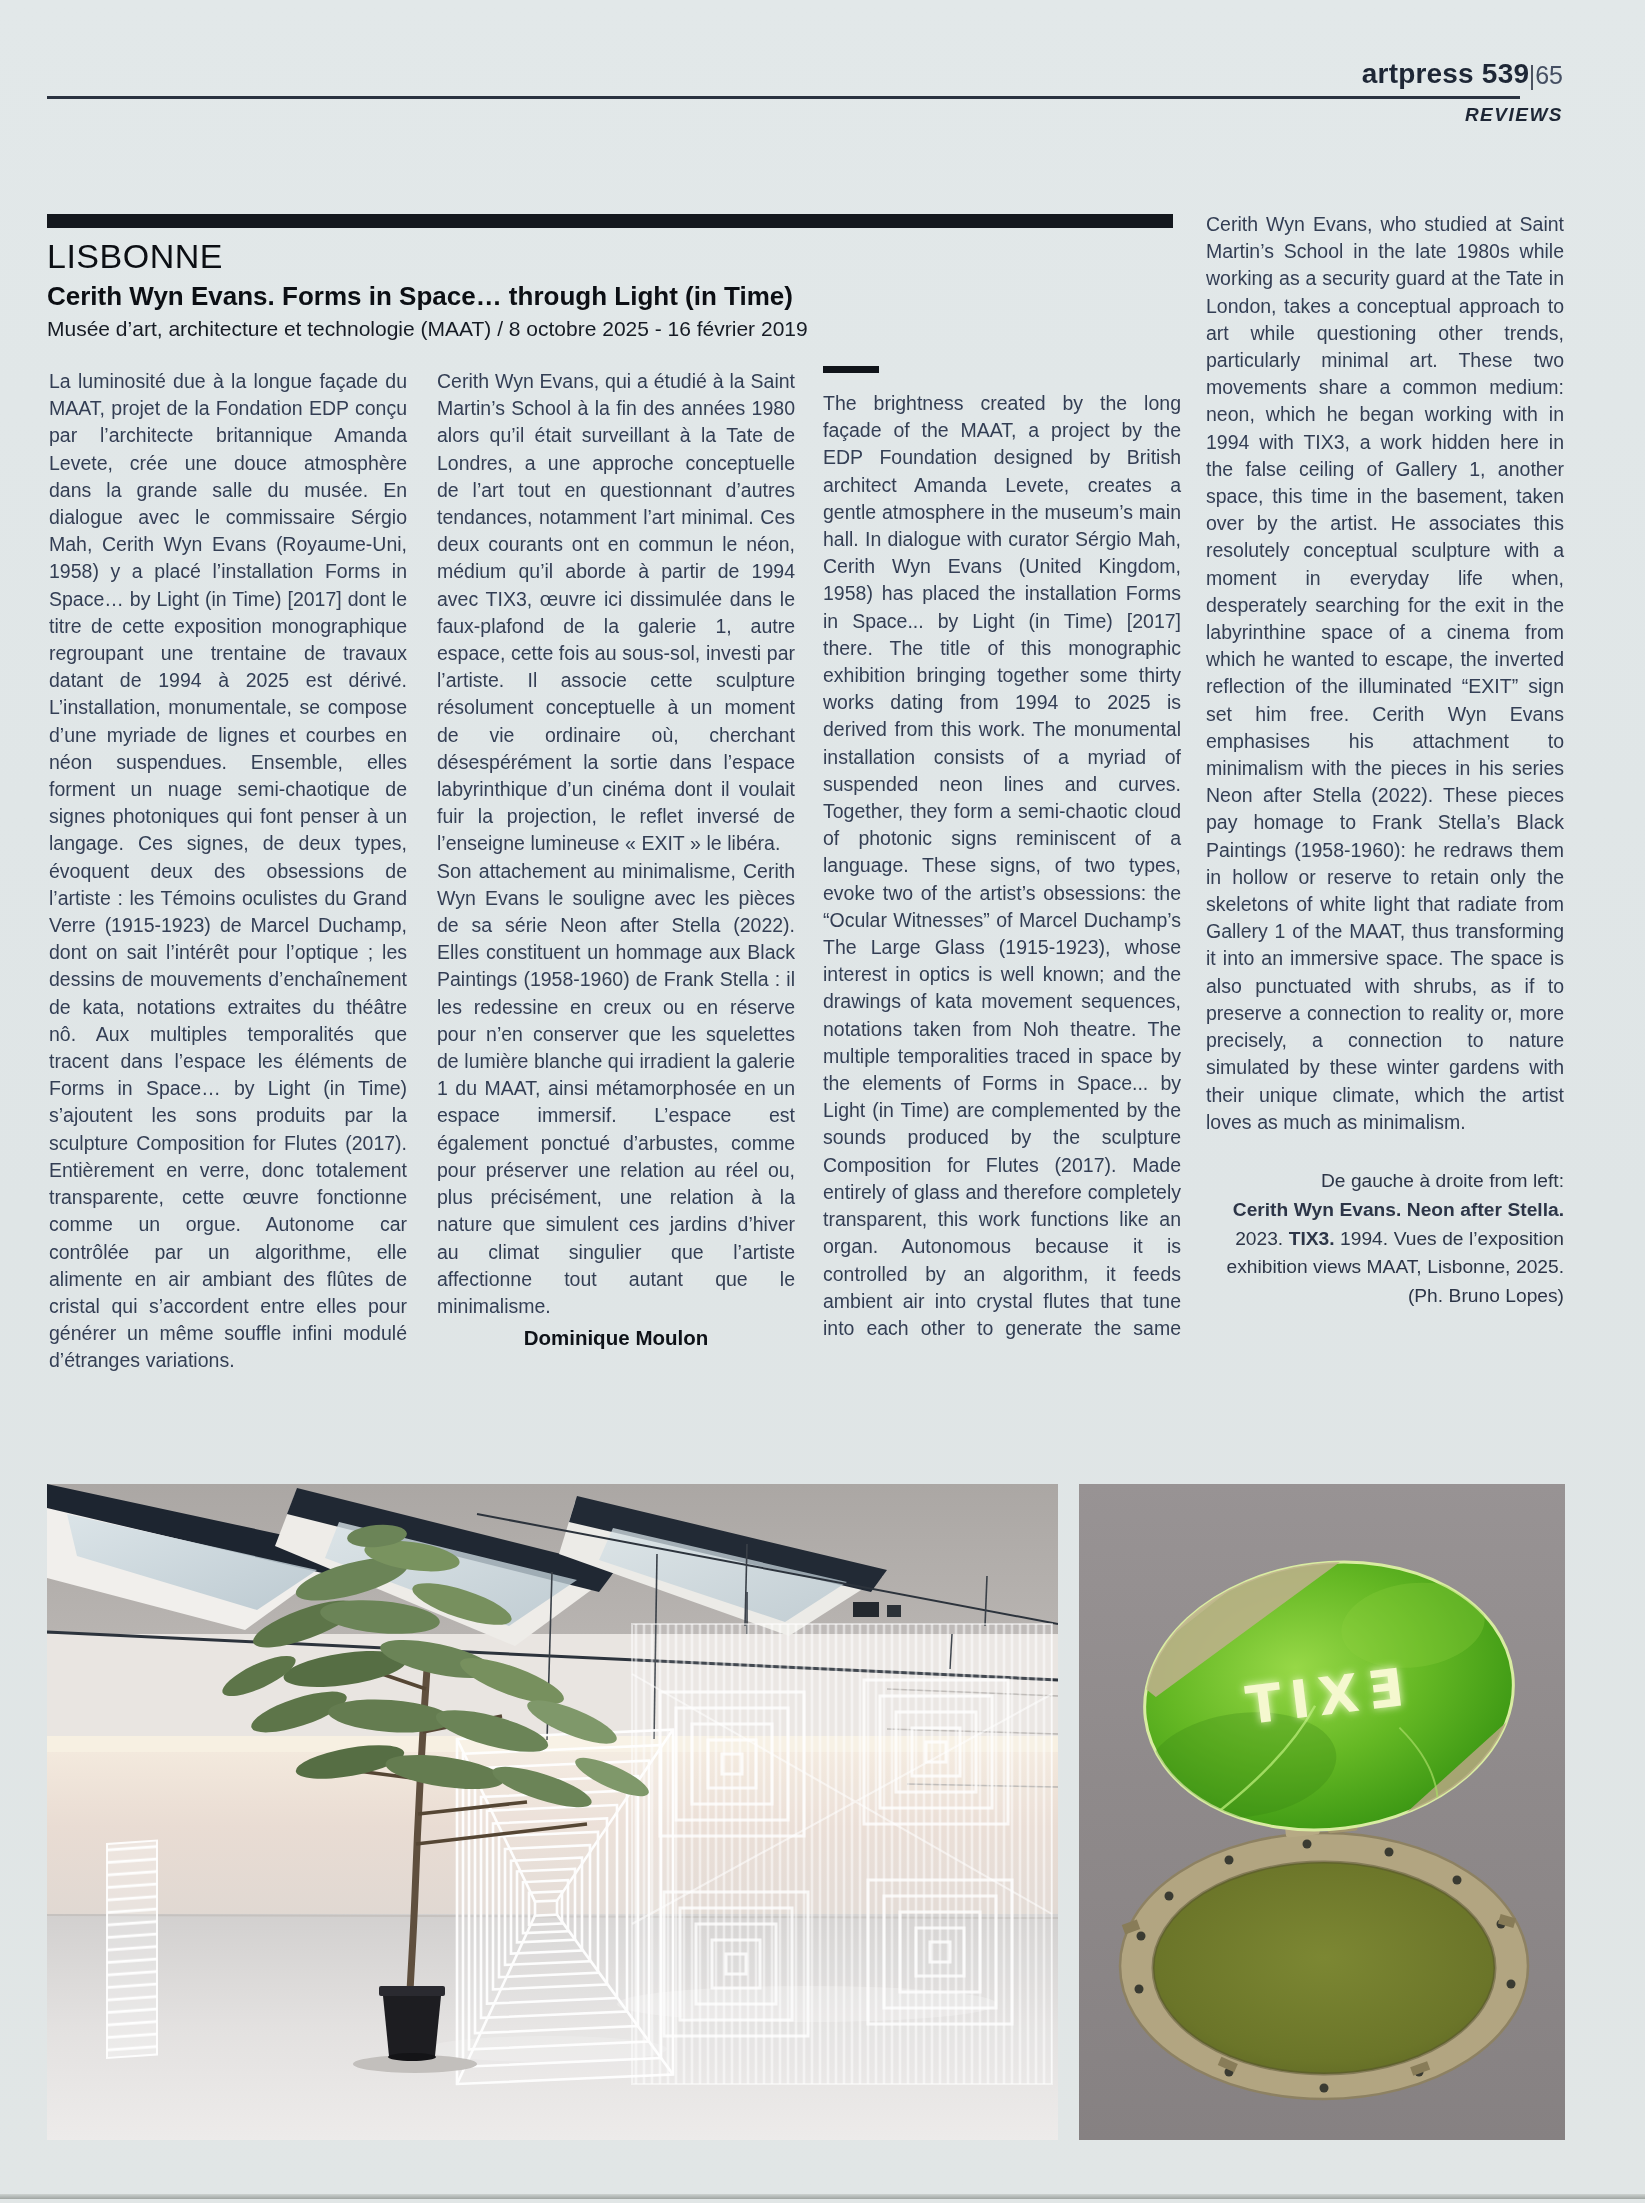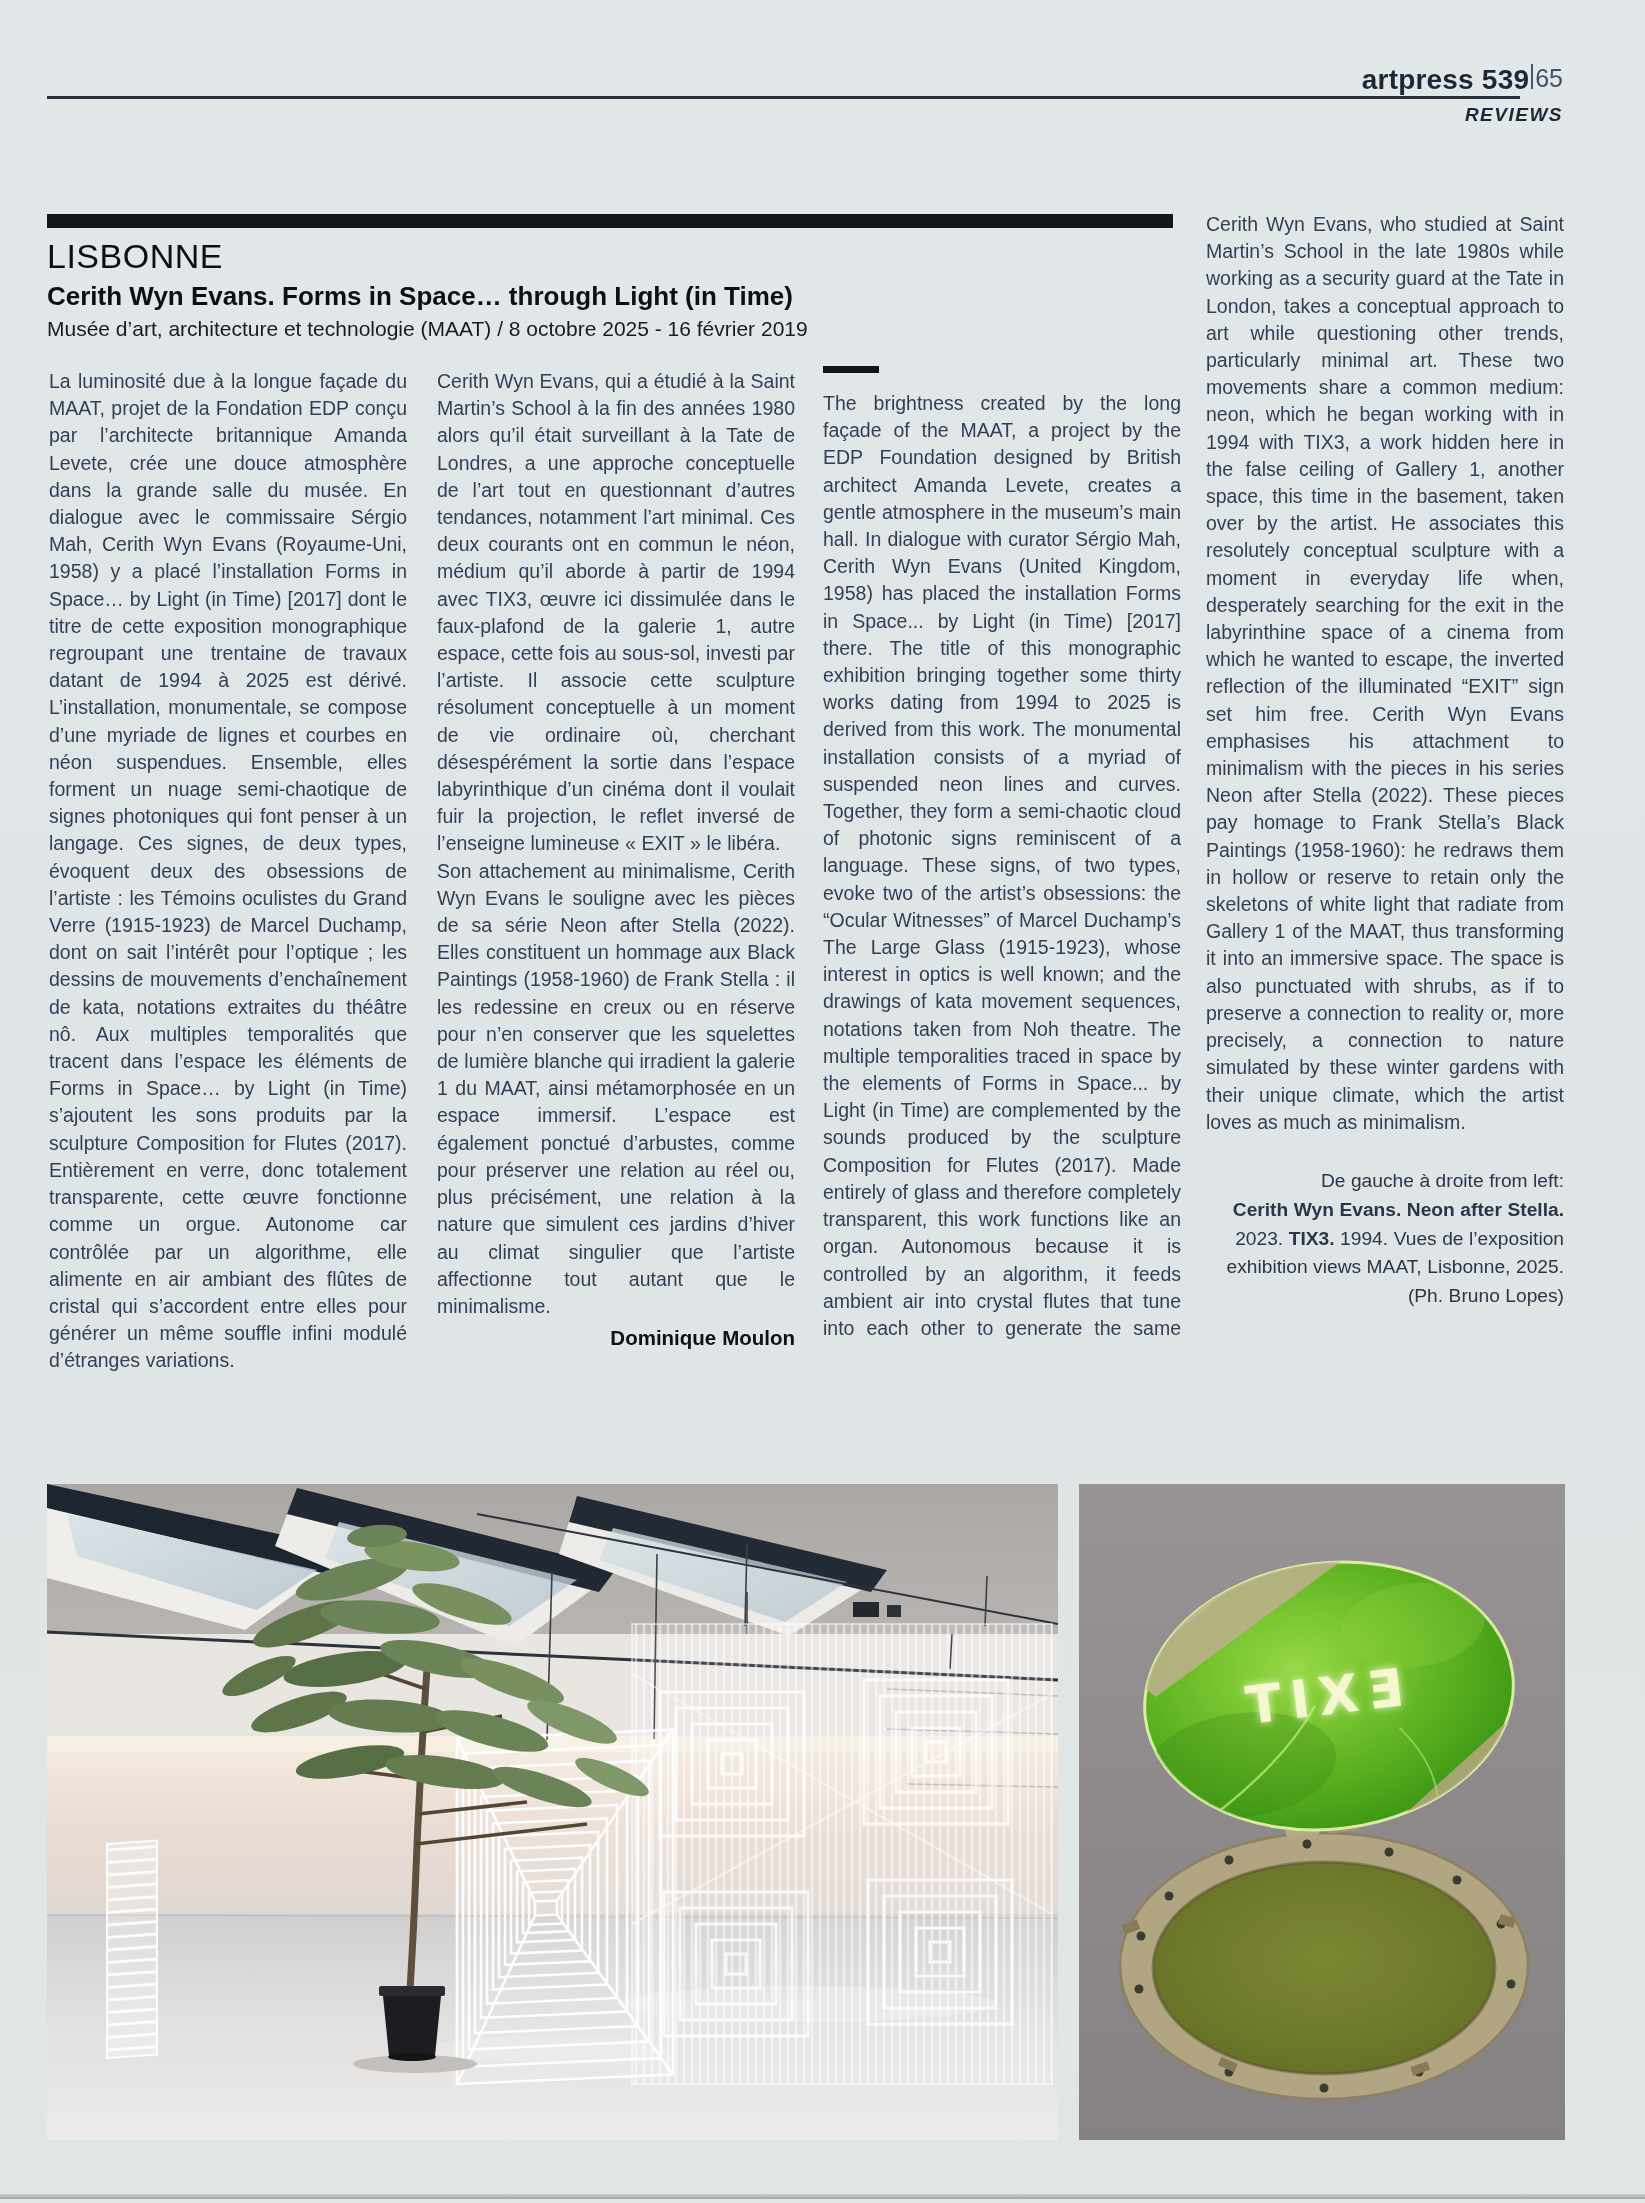--- a/index.html
+++ b/index.html
@@ -4,42 +4,42 @@
 <style>
   html,body{margin:0;padding:0}
   body{
     width:1645px;height:2203px;position:relative;overflow:hidden;
     background:linear-gradient(180deg,#e2e8e9 0%,#dfe5e6 55%,#e1e6e6 100%);
     font-family:"Liberation Sans",sans-serif;
     -webkit-font-smoothing:antialiased;
   }
   .abs{position:absolute}
   
-  #masthead{top:64px;right:82px;display:flex;align-items:flex-start;gap:2px}
+  #masthead{top:58px;right:82px;display:flex;align-items:flex-end;gap:2px}
   #masthead .mh-title{font-size:28px;font-weight:700;color:#1e2736;letter-spacing:.2px}
   #masthead .mh-sep{width:2px;height:25px;background:#4a5160}
   #masthead .mh-num{font-size:25px;color:#454f63}
   #head-rule{left:47px;top:96px;width:1473px;height:3px;background:#2a3240}
   #reviews{top:104px;right:82px;font-size:19px;font-weight:700;font-style:italic;color:#1e2736;letter-spacing:1.5px}
   
   #title-bar{left:47px;top:214px;width:1126px;height:14px;background:#14181e}
   #city{left:47px;top:237px;font-size:34px;font-weight:400;color:#0c0f14;letter-spacing:.5px}
   #art-title{left:47px;top:281px;font-size:26px;font-weight:700;color:#0c0f14}
   #venue{left:47px;top:317px;font-size:21px;font-weight:400;color:#161b24}
   
   .textcol{position:absolute;width:358px;font-size:19.5px;line-height:27.2px;
     text-align:justify;color:#333e54;word-spacing:.2px}
   .textcol p{margin:0}
   #col1{left:49px;top:368px}
   #col2{left:437px;top:368px}
   #col3{left:823px;top:366px}
   #col3 .rich p{text-align-last:justify}
   #col4{left:1206px;top:211px}
   .dash{width:56px;height:7px;background:#10141a;margin-bottom:17px}
-  .author{margin-top:4px;text-align:right;font-weight:700;color:#0e1218;font-size:20.5px}
+  .author{margin-top:4px;text-align:center;font-weight:700;color:#0e1218;font-size:20.5px}
   .caption{margin-top:31px;font-size:19.2px;line-height:28.8px;color:#2c3547;text-align:right}
   .caption div{margin:0}
   .seg-i{}
   .seg-b{font-weight:700}
   
   .photo{position:absolute;top:1484px;height:656px;overflow:hidden;background:#d8d5d2}
   #photo-left{left:47px;width:1011px}
   #photo-right{left:1079px;width:486px}
   .photo svg{display:block}
   #bottom-edge{left:0;top:2194px;width:1645px;height:5px;

